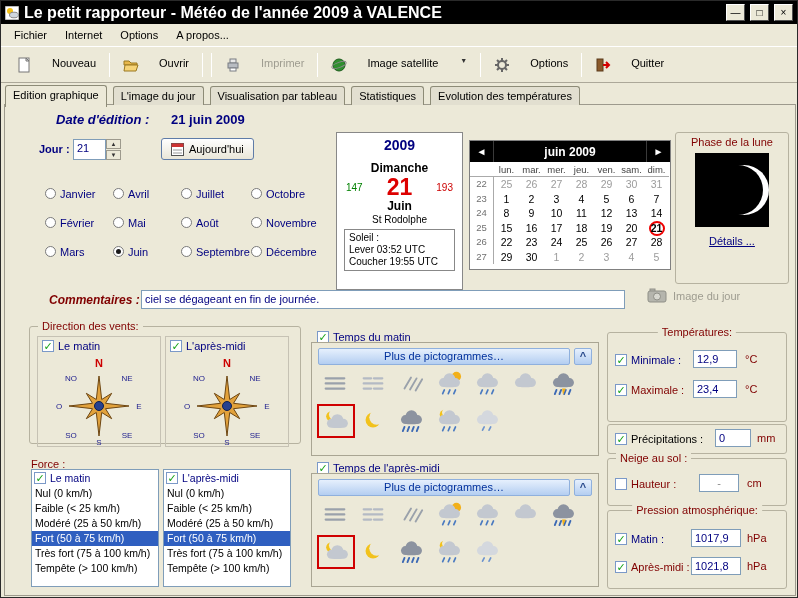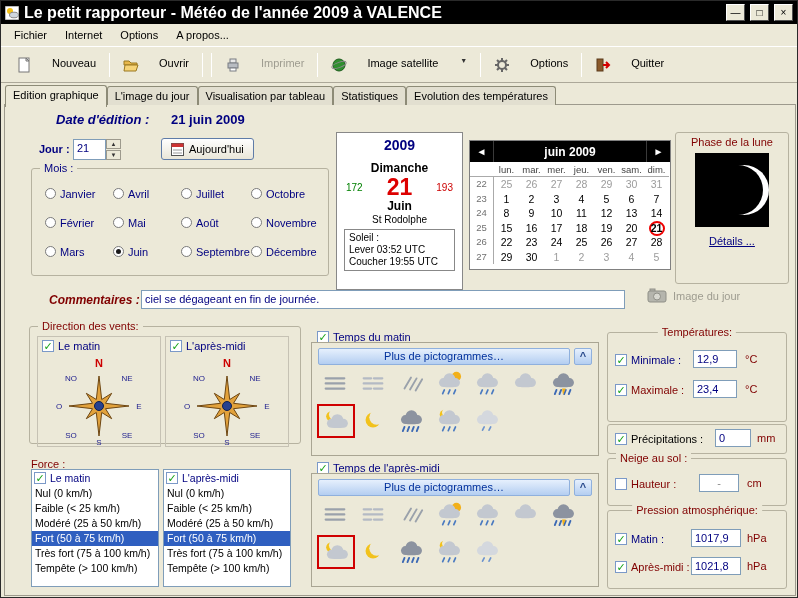--- a/index.html
+++ b/index.html
@@ -12,21 +12,21 @@
 .wbtn{width:19px;height:17px;background:#ECE9D8;border:1px solid #fff;border-right-color:#505050;border-bottom-color:#505050;color:#000;font-size:10px;line-height:15px;text-align:center}
 
 .menubar{position:absolute;left:0;top:23px;right:0;height:22px;display:flex;align-items:center;padding-left:4px;background:#ECE9D8}
 .mitem{padding:3px 9px}
 .toolbar{position:absolute;left:0;top:45px;right:0;height:37px;display:flex;align-items:center;padding-left:6px;border-top:1px solid #fff;border-bottom:1px solid #aca899;background:#ECE9D8}
 .tbtn{display:inline-flex;gap:20px;padding:5px 8px;border:1px solid transparent;border-radius:2px;white-space:nowrap}
 .tbtn.dis{color:#9e9c90}
 .tsep{width:1px;height:24px;background:#aca899;border-right:1px solid #fff;margin:0 4px}
 .dd{font-size:7px;margin-left:2px;color:#333}
 
-.tabs{position:absolute;left:4px;top:84px;height:20px;display:flex;align-items:flex-end;gap:0;z-index:4}
+.tabs{position:absolute;left:4px;top:84px;height:20px;display:flex;align-items:flex-end;gap:6px;z-index:4}
 .tab{border:1px solid #8d8b77;border-bottom:none;border-radius:3px 3px 0 0;padding:3px 7px;background:#e2dfd0;white-space:nowrap}
 .tab.act{background:#ECE9D8;padding-bottom:6px;margin-bottom:-2px;z-index:6;position:relative}
 .content{position:absolute;left:3px;top:103px;width:792px;height:492px;border:1px solid #9d9a8d;background:#ECE9D8}
 
 .navy{color:#000080}.mar{color:#800000}.grn{color:#008000}.red{color:#cc0000}
 .b{font-weight:bold}.i{font-style:italic}
 .grp{position:absolute;border:1px solid #b6b2a0;border-radius:3px}
 .leg{position:absolute;top:-7px;background:#ECE9D8;padding:0 4px;color:#800000;white-space:nowrap}
 .leg.c{left:50%;transform:translateX(-50%)}.leg.l{left:8px}
 .fld{position:absolute;background:#fff;border:1px solid #7f9db9;color:#000080;padding:2px 3px 0;height:18px;white-space:nowrap}
@@ -175,23 +175,20 @@
   </span>
   <span class="btn" style="left:160px;top:137px">
     <svg width="13" height="13" viewBox="0 0 13 13">
         <rect x="0.5" y="0.5" width="12" height="12" fill="#fff" stroke="#555"></rect>
         <rect x="0.5" y="0.5" width="12" height="3.5" fill="#c33"></rect>
         <path d="M2,7 h9 M2,10 h9" stroke="#999"></path>
       </svg>
     <span>Aujourd'hui</span>
   </span>
 
-  <div class="grp" style="left:30px;top:167px;width:298px;height:108px">
-    <span class="leg l navy" style="color:#000080">Mois :</span>
-  </div>
   <span class="rad" style="left:44px;top:186px">
       <span class="rbox"></span>
       <span>Janvier</span>
     </span>
   <span class="rad" style="left:44px;top:215px">
       <span class="rbox"></span>
       <span>Février</span>
     </span>
   <span class="rad" style="left:44px;top:244px">
       <span class="rbox"></span>
@@ -233,21 +230,21 @@
     </span>
   <span class="rad" style="left:250px;top:244px">
       <span class="rbox"></span>
       <span>Décembre</span>
     </span>
 
   <div class="dcard">
     <div class="yr">2009</div>
     <div class="wd">Dimanche</div>
     <div class="numrow">
-      <span class="grn" style="font-size:10px">172</span>
+      <span class="grn" style="font-size:10px">147</span>
       <span class="big">21</span>
       <span class="red" style="font-size:10px">193</span>
     </div>
     <div class="mo">Juin</div>
     <div class="st">St Rodolphe</div>
     <div class="sunbox">
       <div>Soleil :</div>
       <div>Lever 03:52 UTC</div>
       <div>Coucher 19:55 UTC</div>
     </div>

